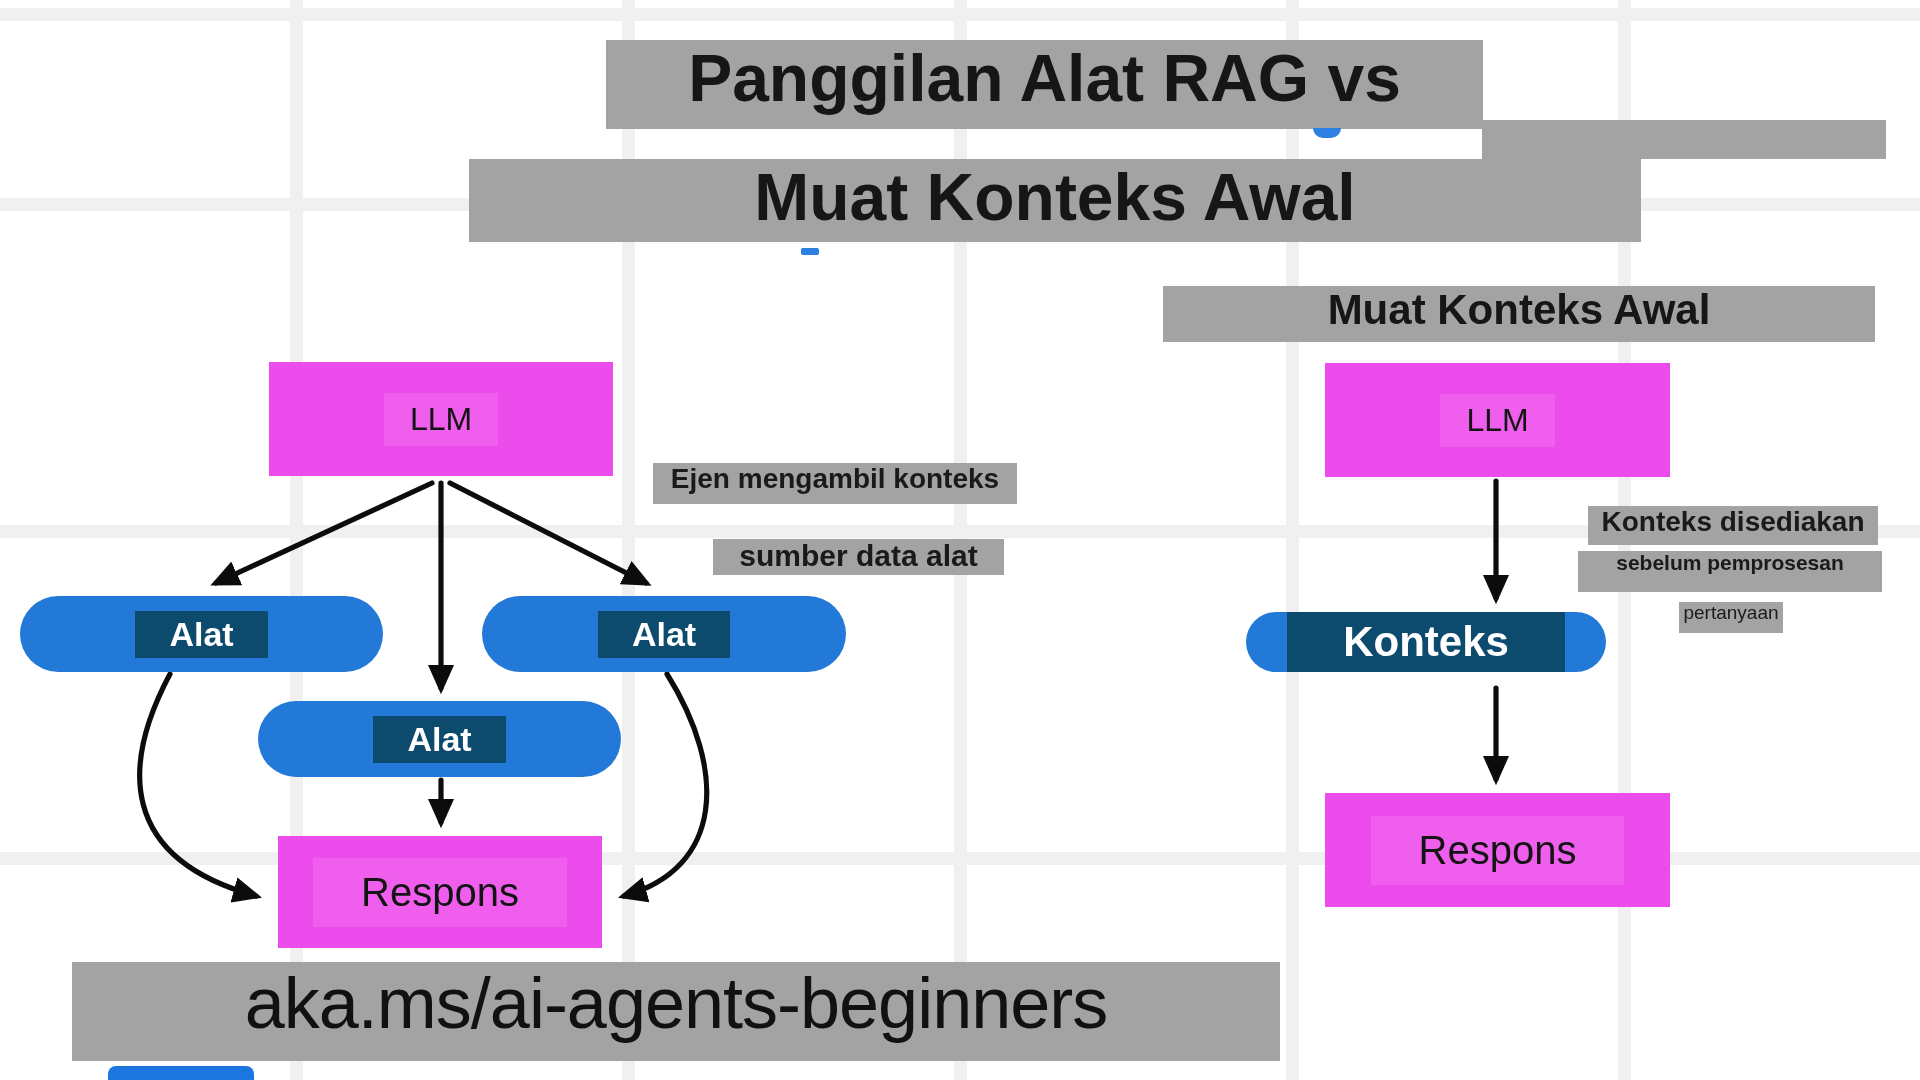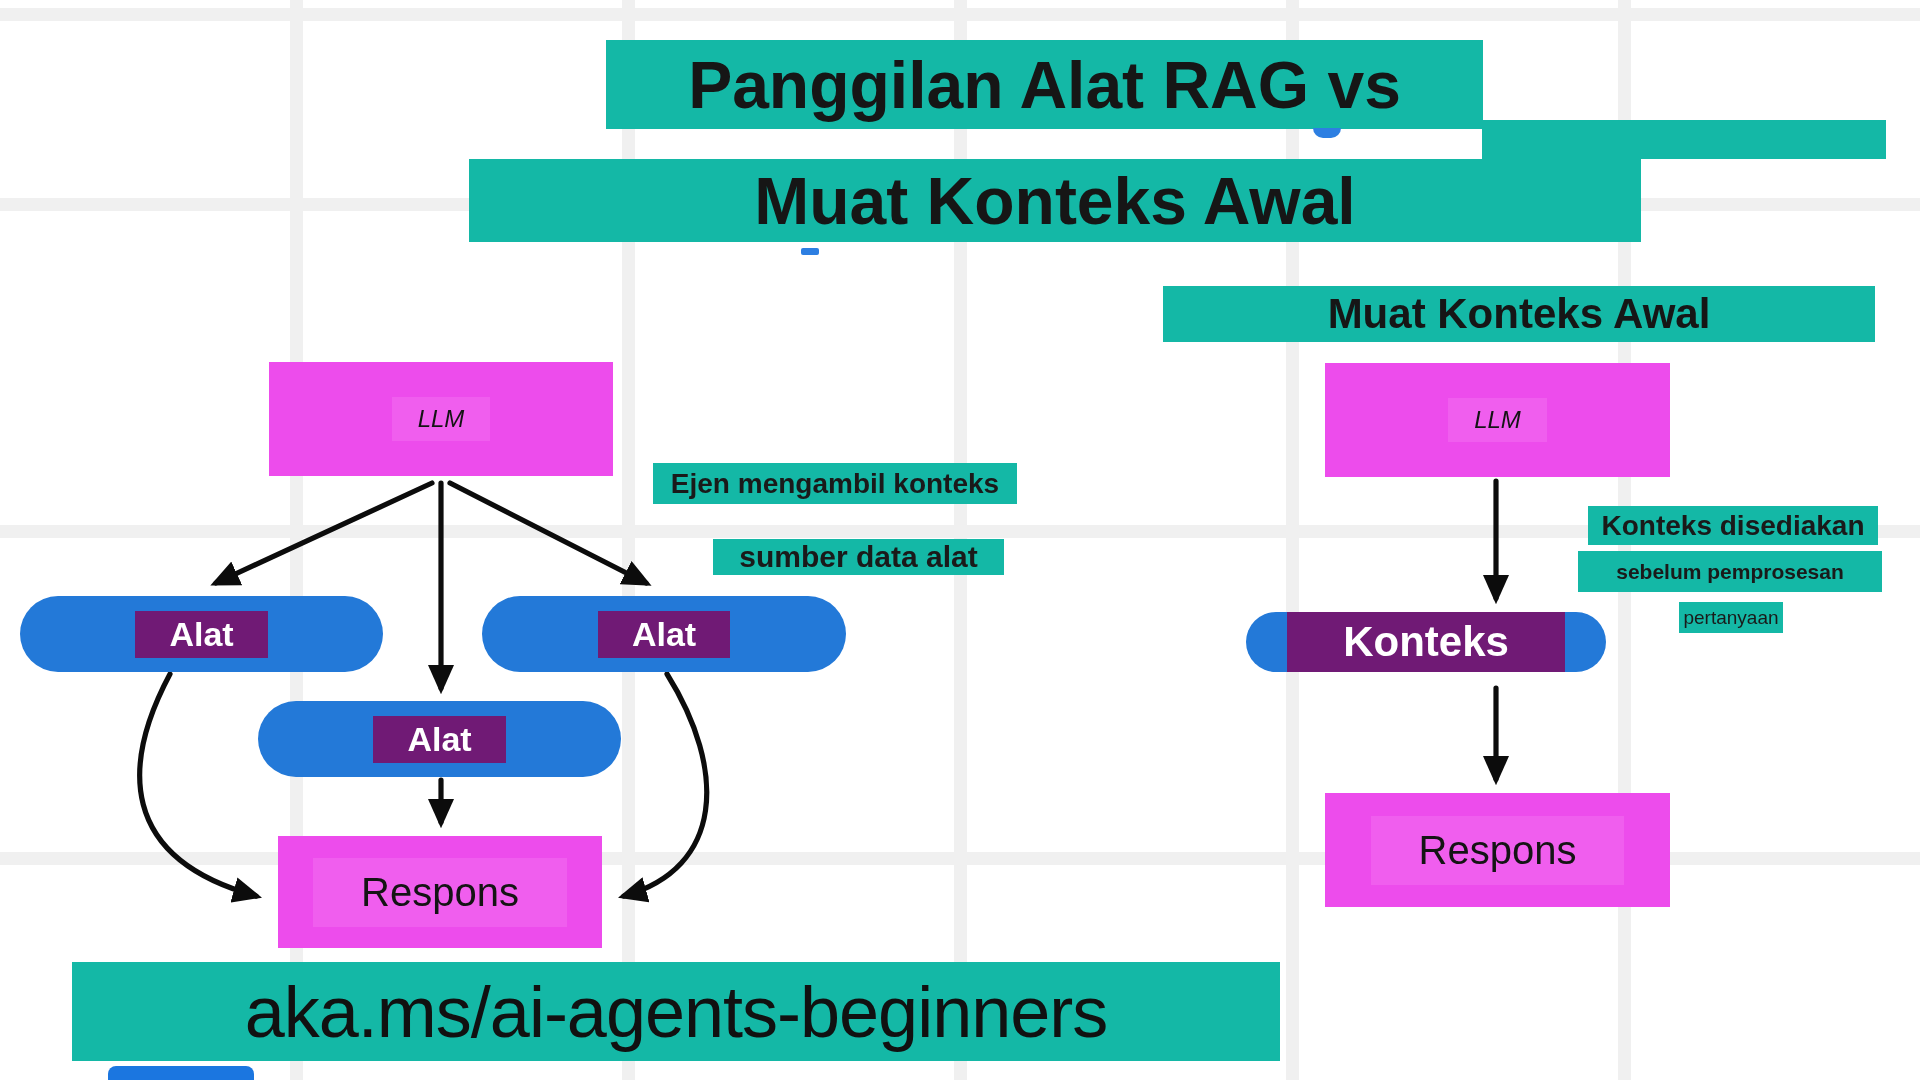--- a/index.html
+++ b/index.html
@@ -14,24 +14,23 @@
     color: #141414;
   }
 
   
   .grid-v { position: absolute; top: 0; width: 13px; height: 1080px; background: #f0f0f0; z-index: 0; }
   .grid-h { position: absolute; left: 0; height: 13px; width: 1920px; background: #f0f0f0; z-index: 0; }
 
   
   .patch {
     position: absolute;
-    background: #14b8a6;
+    background: #a3a3a3;
     z-index: 1;
     display: flex;
-    align-items: center;
     justify-content: center;
     white-space: nowrap;
   }
 
   .title-text { font-size: 66px; font-weight: 600; letter-spacing: 0px; color: #161616; }
   .heading-text { font-size: 42px; font-weight: 600; color: #161616; }
   .note-big { font-size: 28px; font-weight: 600; color: #1a1a1a; }
   .note-mid { font-size: 21px; font-weight: 600; color: #1a1a1a; }
   .note-small { font-size: 19px; font-weight: 500; color: #1a1a1a; }
   .footer-text { font-size: 72px; font-weight: 400; letter-spacing: -1px; color: #111; }
@@ -46,26 +45,26 @@
   }
   .node-magenta { background: #ed4cec; }
   .node-blue { background: #2379d8; border-radius: 40px; }
   .label-chip-magenta {
     background: #f05eee;
     color: #141414;
     padding: 8px 26px;
     white-space: nowrap;
   }
   .label-chip-blue {
-    background: #701a75;
+    background: #0c4a6e;
     color: #ffffff;
     padding: 4px 34px;
     white-space: nowrap;
   }
-  .llm-chip { font-size: 24px; font-weight: 400; font-style: italic; }
+  .llm-chip { font-size: 32px; font-weight: 400; }
   .alat-chip { font-size: 34px; font-weight: 600; }
   .konteks-chip { font-size: 42px; font-weight: 600; padding: 6px 56px; }
   .respons-chip { font-size: 40px; font-weight: 400; padding: 12px 48px; }
 
   .blue-dash { position: absolute; background: #2d7fe2; z-index: 4; }
 
   #arrow-layer { position: absolute; left: 0; top: 0; z-index: 2; }
 </style>
 </head>
 <body>

